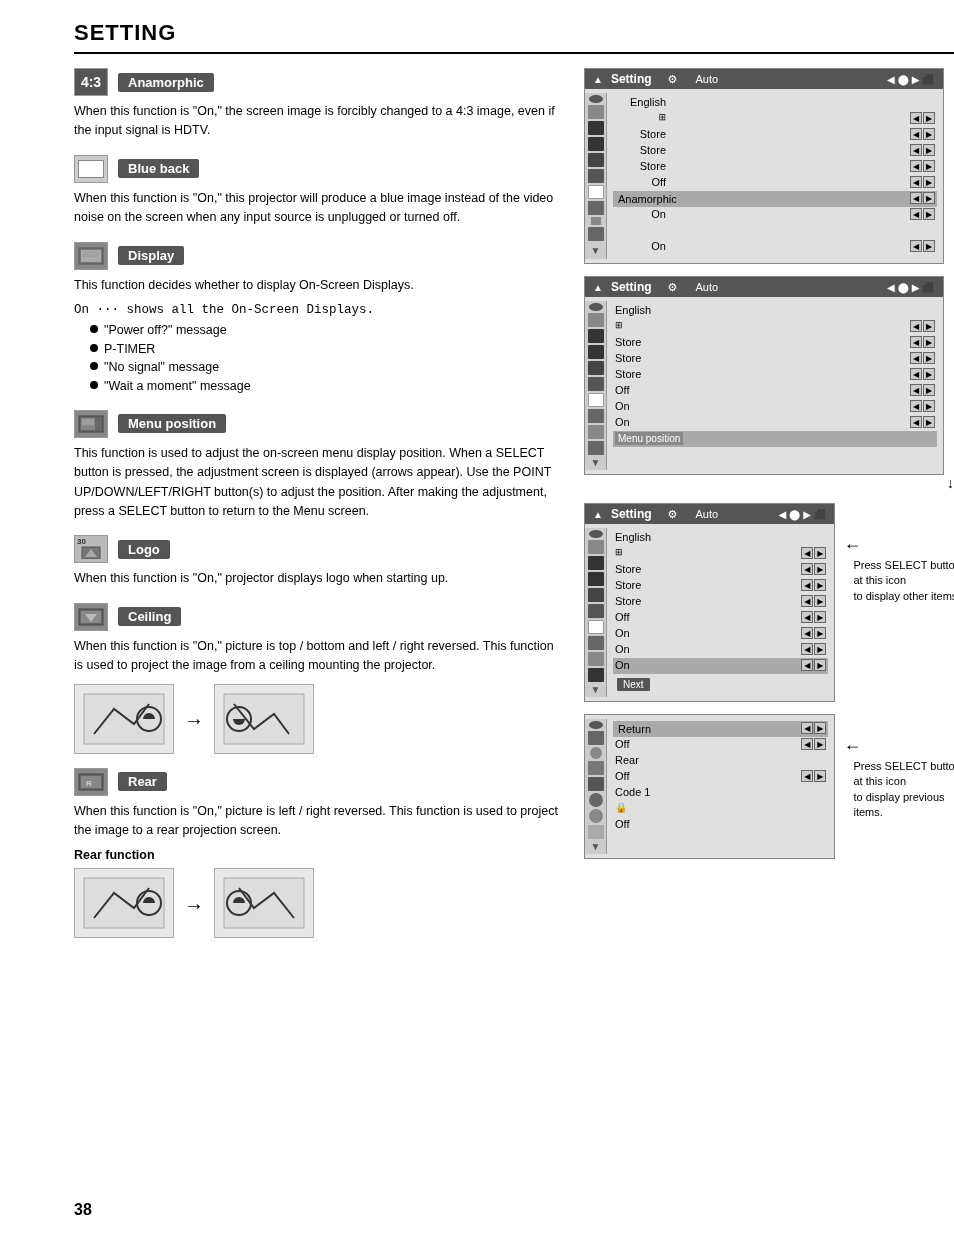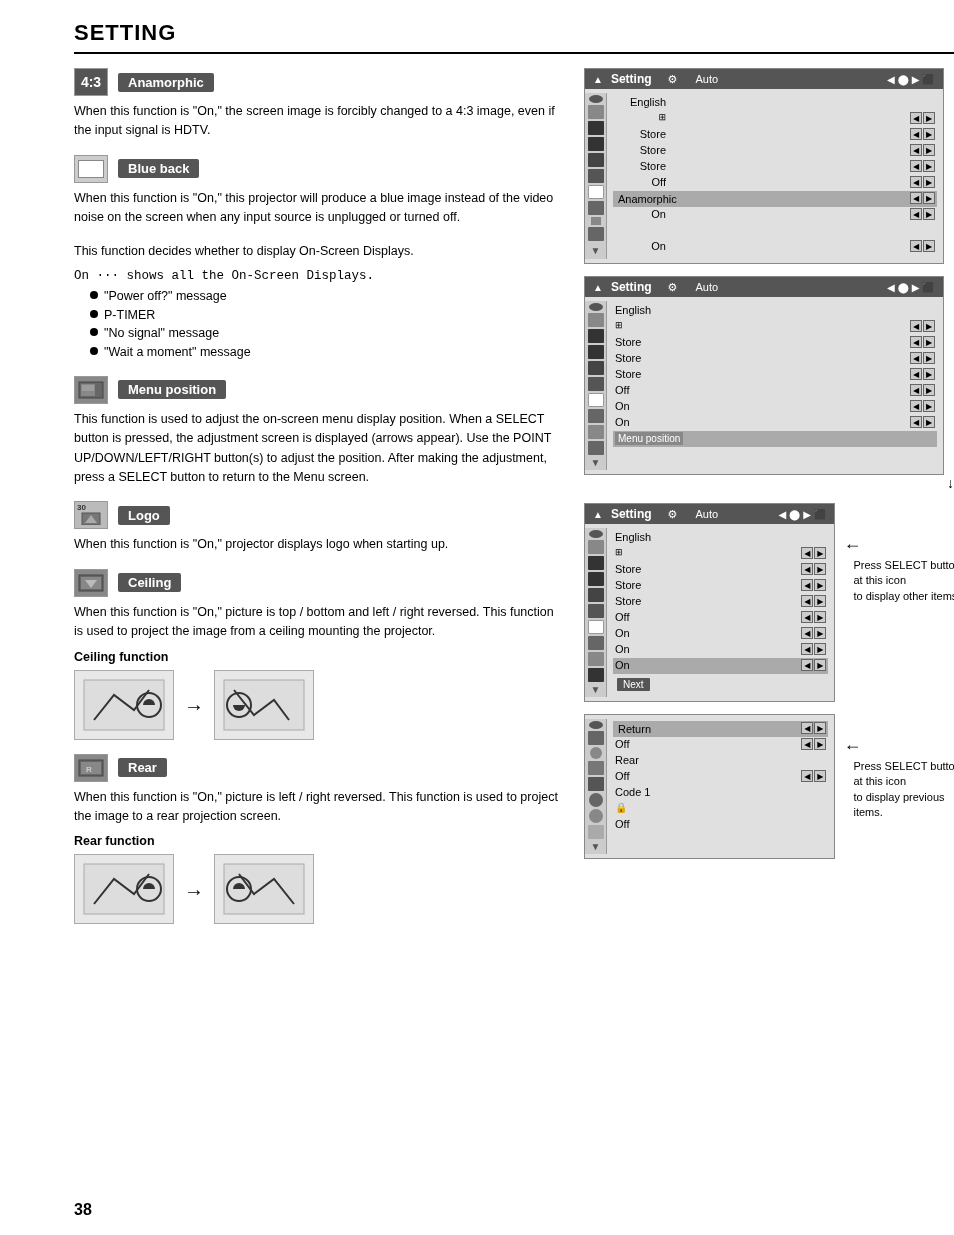--- a/index.html
+++ b/index.html
@@ -278,20 +278,32 @@
         <div class="section-header">
           <div class="section-icon">
             <div class="icon-blank-rect"></div>
           </div>
           <span class="section-label">Blue back</span>
         </div>
         <p class="section-text">When this function is "On," this projector will produce a blue image instead of the video noise on the screen when any input source is unplugged or turned off.</p>
       </div>
 
       <div class="section-block">
+        <div class="section-header">
+          <div class="section-icon img-icon">
+            <svg width="26" height="18" viewBox="0 0 26 18">
+              <rect x="1" y="1" width="24" height="16" fill="#777" stroke="#555" stroke-width="1"></rect>
+              <rect x="3" y="3" width="20" height="12" fill="#aaa"></rect>
+              <line x1="4" y1="5" x2="22" y2="5" stroke="#888" stroke-width="0.5"></line>
+              <line x1="4" y1="7" x2="22" y2="7" stroke="#888" stroke-width="0.5"></line>
+              <line x1="4" y1="9" x2="22" y2="9" stroke="#888" stroke-width="0.5"></line>
+            </svg>
+          </div>
+          <span class="section-label">Display</span>
+        </div>
         <p class="section-text">This function decides whether to display On-Screen Displays.</p>
         <p class="on-off-text">On  ···  shows all the On-Screen Displays.</p>
         <div class="bullet-list">
           <div class="bullet-item">
             <div class="bullet-dot"></div>
             <span>"Power off?" message</span>
           </div>
           <div class="bullet-item">
             <div class="bullet-dot"></div>
             <span>P-TIMER</span>
@@ -343,21 +355,20 @@
             <svg width="26" height="18" viewBox="0 0 26 18">
               <rect x="1" y="1" width="24" height="16" fill="#666" stroke="#444" stroke-width="1"></rect>
               <rect x="3" y="3" width="20" height="12" fill="#888"></rect>
               <polygon points="13,14 7,6 19,6" fill="#bbb"></polygon>
             </svg>
           </div>
           <span class="section-label">Ceiling</span>
         </div>
         <p class="section-text">When this function is "On," picture is top / bottom and left / right reversed.  This function is used to project the image from a ceiling mounting the projector.</p>
         <div class="ceiling-section">
-          <p class="diagram-label">Ceiling function</p>
           <div class="diagram-row">
             <div class="diagram-box">
               <svg width="90" height="60" viewBox="0 0 90 60">
                 <rect x="5" y="5" width="80" height="50" fill="#ddd" stroke="#aaa"></rect>
                 <polyline points="15,45 35,20 55,35 70,15" fill="none" stroke="#333" stroke-width="2"></polyline>
                 <circle cx="70" cy="30" r="12" fill="none" stroke="#333" stroke-width="2"></circle>
                 <path d="M64,30 A6,6 0 0,1 76,30" fill="#333"></path>
               </svg>
             </div>
             <div class="arrow-right">→</div>

